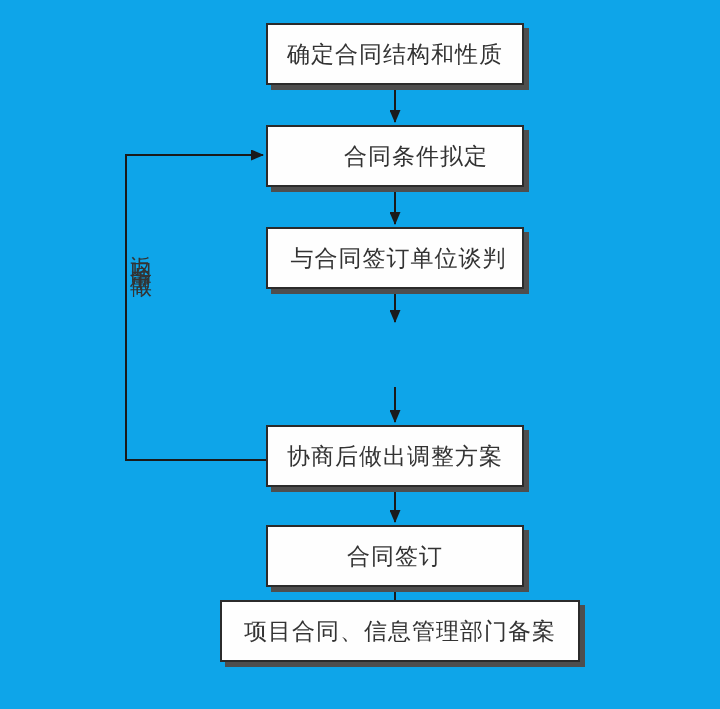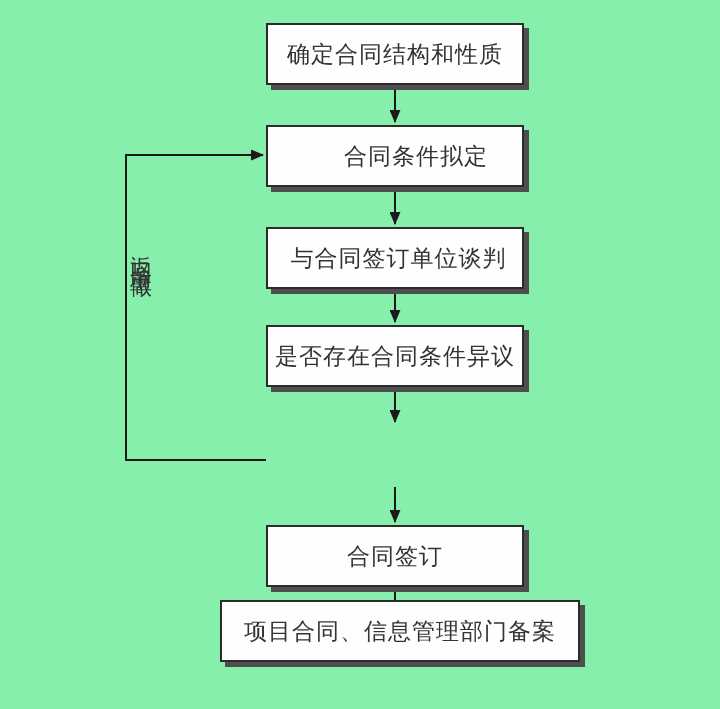--- a/index.html
+++ b/index.html
@@ -7,21 +7,21 @@
     padding: 0;
   }
   body {
     font-family: "Liberation Serif", "DejaVu Serif", serif;
     background: #ffffff;
   }
   .canvas {
     position: relative;
     width: 720px;
     height: 709px;
-    background: #86efac;
+    background: #0ea5e9;
     overflow: hidden;
     text-decoration: underline;
   }
   .connector-layer {
     position: absolute;
     left: 0;
     top: 0;
     width: 720px;
     height: 709px;
   }
@@ -88,24 +88,24 @@
   </div>
 
   <div class="flow-box box-std box-n2">
     <span>合同条件拟定</span>
   </div>
 
   <div class="flow-box box-std box-n3">
     <span>与合同签订单位谈判</span>
   </div>
 
-  <div class="flow-box box-std box-n4">
-    <span>是否存在合同条件异议</span>
+
+  <div class="flow-box box-std box-n5">
+    <span>协商后做出调整方案</span>
   </div>
-
 
   <div class="flow-box box-std box-n6">
     <span>合同签订</span>
   </div>
 
   <div class="flow-box box-n7">
     <span>项目合同、信息管理部门备案</span>
   </div>
 
   <div class="loop-label">返回重做</div>

